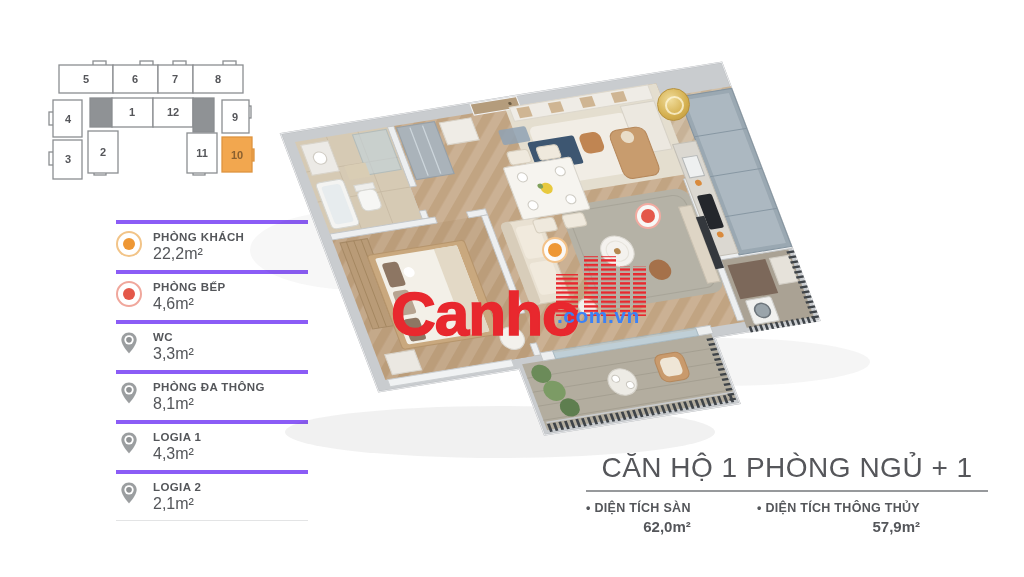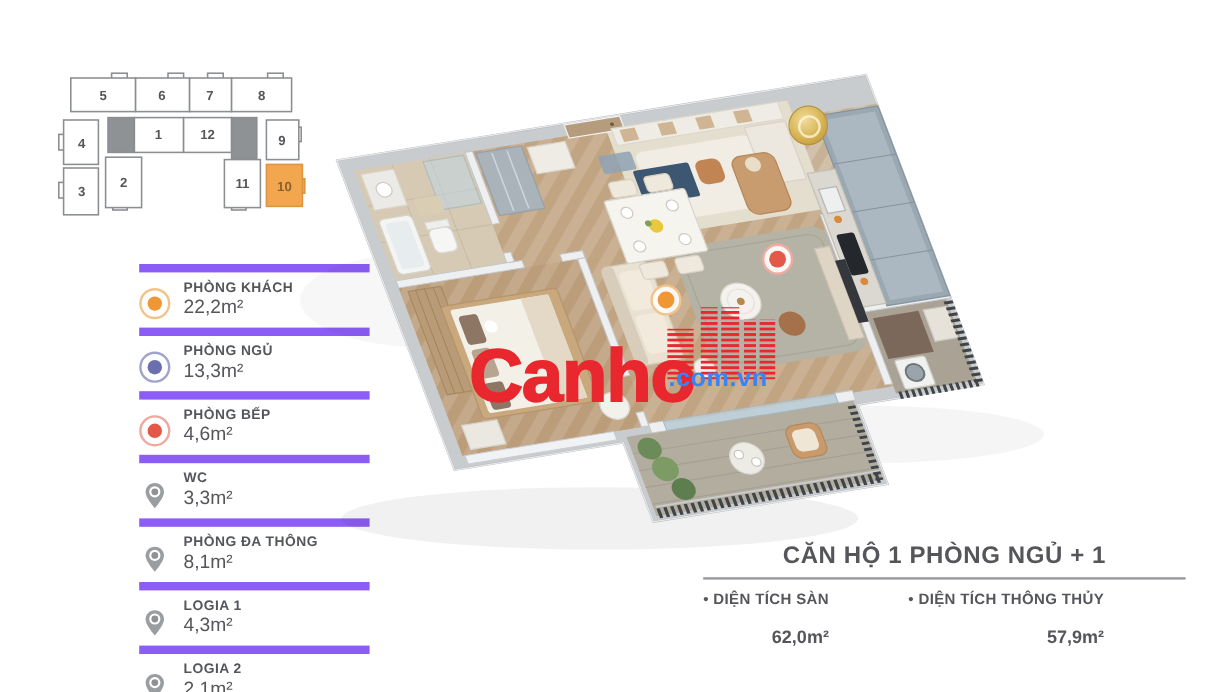--- a/index.html
+++ b/index.html
@@ -9,21 +9,21 @@
   
   .keyplan{position:absolute;left:45px;top:58px;}
   .keyplan text{font:700 11px "Liberation Sans","DejaVu Sans",sans-serif;fill:#55565a;}
   .keyplan .unit{fill:#ffffff;stroke:#8b8e91;stroke-width:1.3;}
   .keyplan .gray{fill:#8f9295;stroke:#8b8e91;stroke-width:1.3;}
   .keyplan .hl{fill:#f2a74f;stroke:#dd9440;stroke-width:1.3;}
   .keyplan .hl-num{fill:#8a6030;}
 
   
   .legend{position:absolute;left:116px;top:220px;width:192px;border-bottom:1px solid #e3e4e5;}
-  .legend-item{display:flex;align-items:flex-end;gap:11px;padding:7px 0;border-top:7px solid #8b5cf6;}
+  .legend-item{display:flex;align-items:flex-start;gap:11px;padding:7px 0;border-top:4px solid #8b5cf6;}
   .legend-icon{width:26px;display:flex;justify-content:center;flex:0 0 26px;}
   .ring{width:22px;height:22px;border-radius:50%;background:#fff;display:flex;align-items:center;justify-content:center;border:2px solid #ccc;}
   .ring .dot{width:12px;height:12px;border-radius:50%;}
   .ring-orange{border-color:#f2c488;} .ring-orange .dot{background:#ee9734;}
   .ring-indigo{border-color:#9fa3cc;} .ring-indigo .dot{background:#6a6fae;}
   .ring-red{border-color:#f0a79c;} .ring-red .dot{background:#e4584a;}
   .legend-label{font-size:11.5px;font-weight:700;letter-spacing:.4px;}
   .legend-area{font-size:16px;margin-top:2px;}
 
   
@@ -40,25 +40,25 @@
           background:radial-gradient(circle at 40% 35%,#f0dc9a,#d4af4e 60%,#b8923c);border:1px solid #b8923c;}
   .emblem::after{content:"";position:absolute;left:7px;top:7px;width:15px;height:15px;border-radius:50%;border:2px solid rgba(255,248,220,.75);}
 
   
   .wm-brand{position:absolute;left:391px;top:283px;font-size:62px;line-height:1;font-weight:700;color:#e8282e;letter-spacing:-1px;-webkit-text-stroke:1.5px #e8282e;}
   .wm-logo{position:absolute;left:556px;top:250px;}
   .wm-domain{position:absolute;left:557px;top:304px;font-size:21px;font-weight:700;color:#3b82f6;letter-spacing:.5px;}
 
   
   .unit-info{position:absolute;left:586px;top:452px;width:402px;}
-  .unit-title{font-size:20px;font-weight:700;letter-spacing:.5px;text-align:center;white-space:nowrap;color:#55565a;}
+  .unit-title{font-size:28px;font-weight:400;letter-spacing:.5px;text-align:center;white-space:nowrap;color:#55565a;}
   .unit-rule{border:none;border-top:2px solid #97999c;margin:6px 0 0 0;}
   .unit-stats{display:flex;justify-content:space-between;width:334px;margin-top:9px;}
   .stat-label{font-size:12.5px;font-weight:700;letter-spacing:.3px;white-space:nowrap;}
-  .stat-value{font-size:15px;font-weight:700;text-align:right;margin-top:17px;}
+  .stat-value{font-size:15px;font-weight:700;text-align:right;margin-top:3px;}
 </style>
 </head>
 <body>
 
 <div class="stage">
 
   <svg class="keyplan" width="215" height="125" viewBox="0 0 215 125">
 
     <g>
       <rect class="unit" x="48" y="3" width="13" height="6"></rect>
@@ -112,31 +112,20 @@
           <span class="ring ring-orange">
             <span class="dot"></span>
           </span>
         </span>
       <div>
           <div class="legend-label">PHÒNG KHÁCH</div>
            <div class="legend-area">22,2m²</div>
         </div>
     </div>
 
-    <div class="legend-item">
-      <span class="legend-icon">
-          <span class="ring ring-indigo">
-            <span class="dot"></span>
-          </span>
-        </span>
-      <div>
-          <div class="legend-label">PHÒNG NGỦ</div>
-           <div class="legend-area">13,3m²</div>
-        </div>
-    </div>
 
     <div class="legend-item">
       <span class="legend-icon">
           <span class="ring ring-red">
             <span class="dot"></span>
           </span>
         </span>
       <div>
           <div class="legend-label">PHÒNG BẾP</div>
            <div class="legend-area">4,6m²</div>

